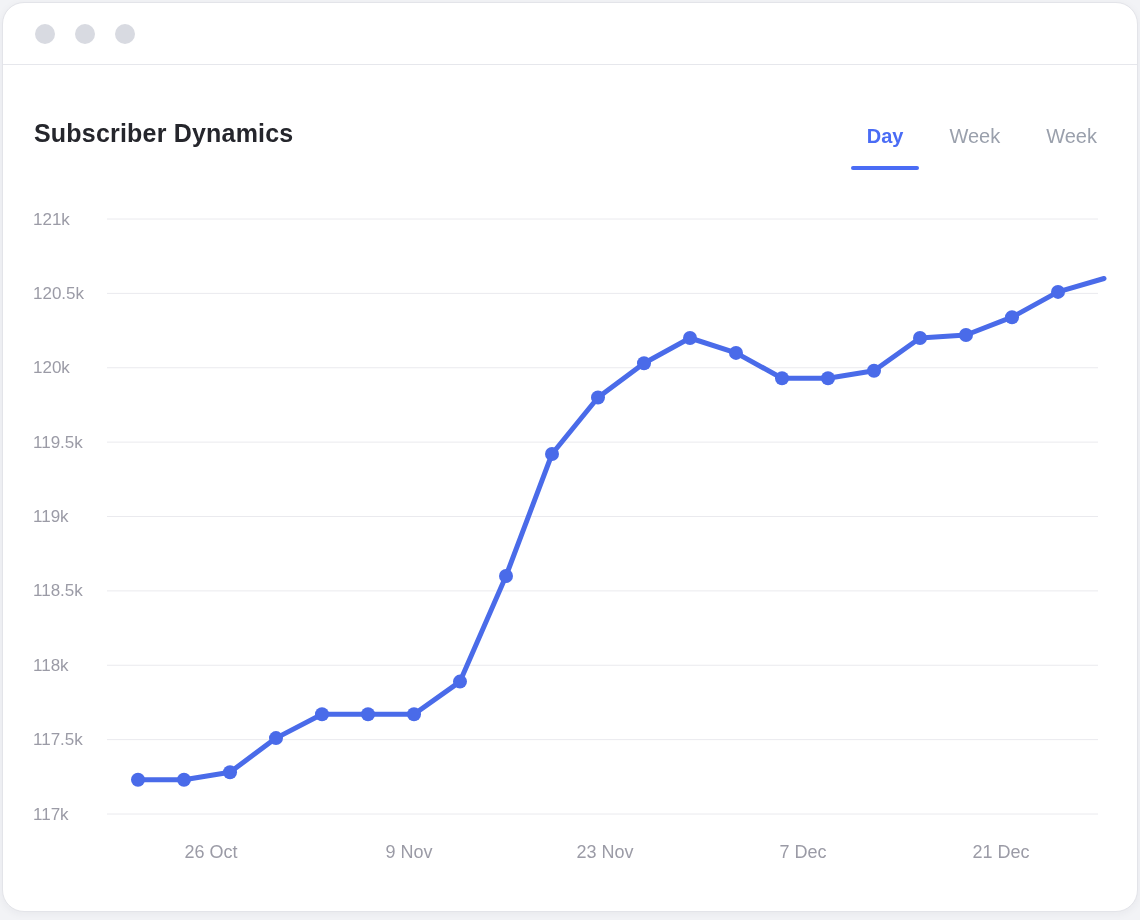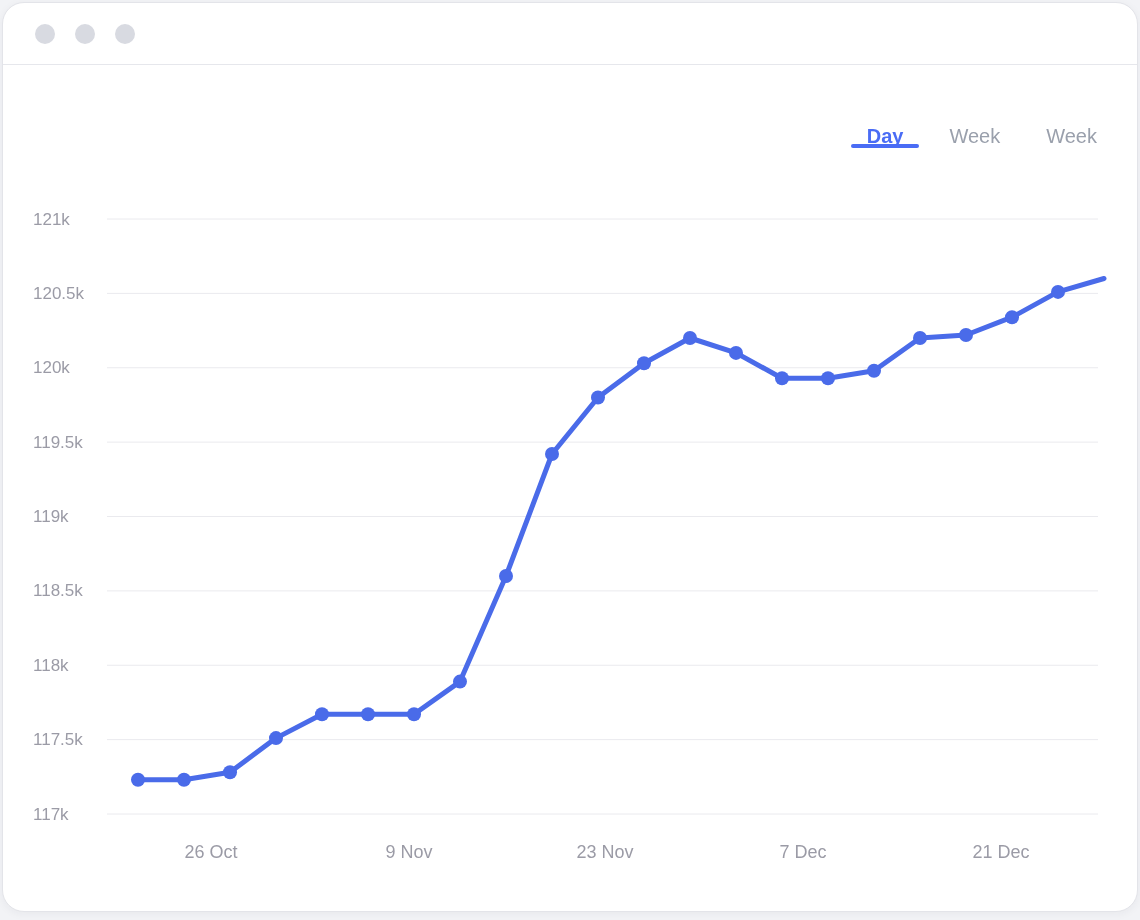--- a/index.html
+++ b/index.html
@@ -37,20 +37,21 @@
     font-size:25px; font-weight:700; color:var(--title-text);
     letter-spacing:0.2px;
   }
   .tabs{
     position:absolute; top:122px; right:40px;
     display:flex; gap:46px;
   }
   .tab{
     position:relative;
     font-size:20px; color:var(--inactive-tab);
+    padding-bottom:22px;
     cursor:pointer;
   }
   .tab.active{ color:var(--accent); font-weight:700; }
   .tab.active::after{
     content:""; position:absolute; left:50%; transform:translateX(-50%);
     bottom:0; width:68px; height:4px; border-radius:2px;
     background:var(--accent);
   }
   #chart-svg{
     position:absolute; left:0; top:0; width:1136px; height:910px;
@@ -60,20 +61,21 @@
 </head>
 <body>
 
 <div class="window">
   <div class="titlebar">
     <span class="tdot"></span>
     <span class="tdot"></span>
     <span class="tdot"></span>
   </div>
 
+  <h1 class="page-title">Subscriber Dynamics</h1>
 
   <div class="tabs">
     <span class="tab active">Day</span>
     <span class="tab">Week</span>
     <span class="tab">Week</span>
   </div>
 
   <svg id="chart-svg" viewBox="0 0 1136 910">
       <g>
         <line x1="104" x2="1095" y1="216" y2="216" stroke="#eaeaee" stroke-width="1"></line>

